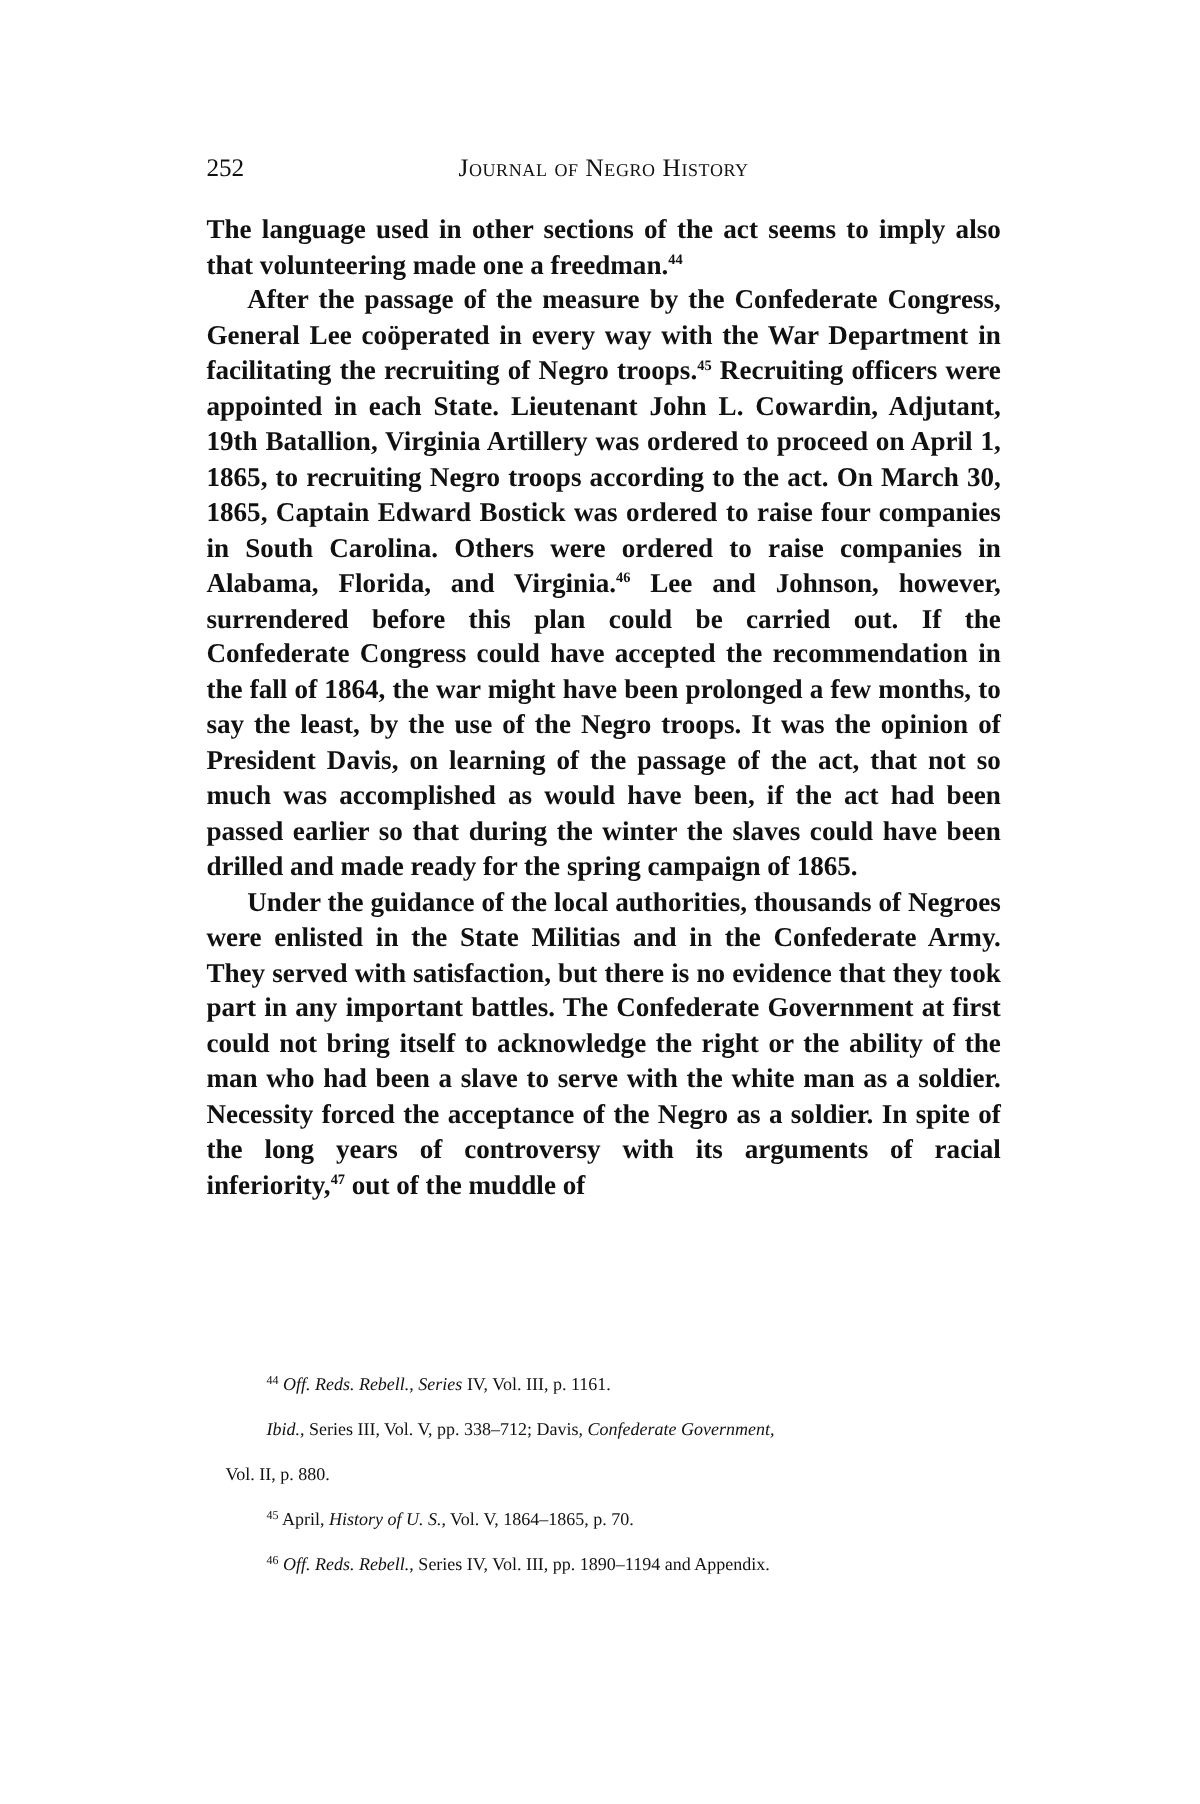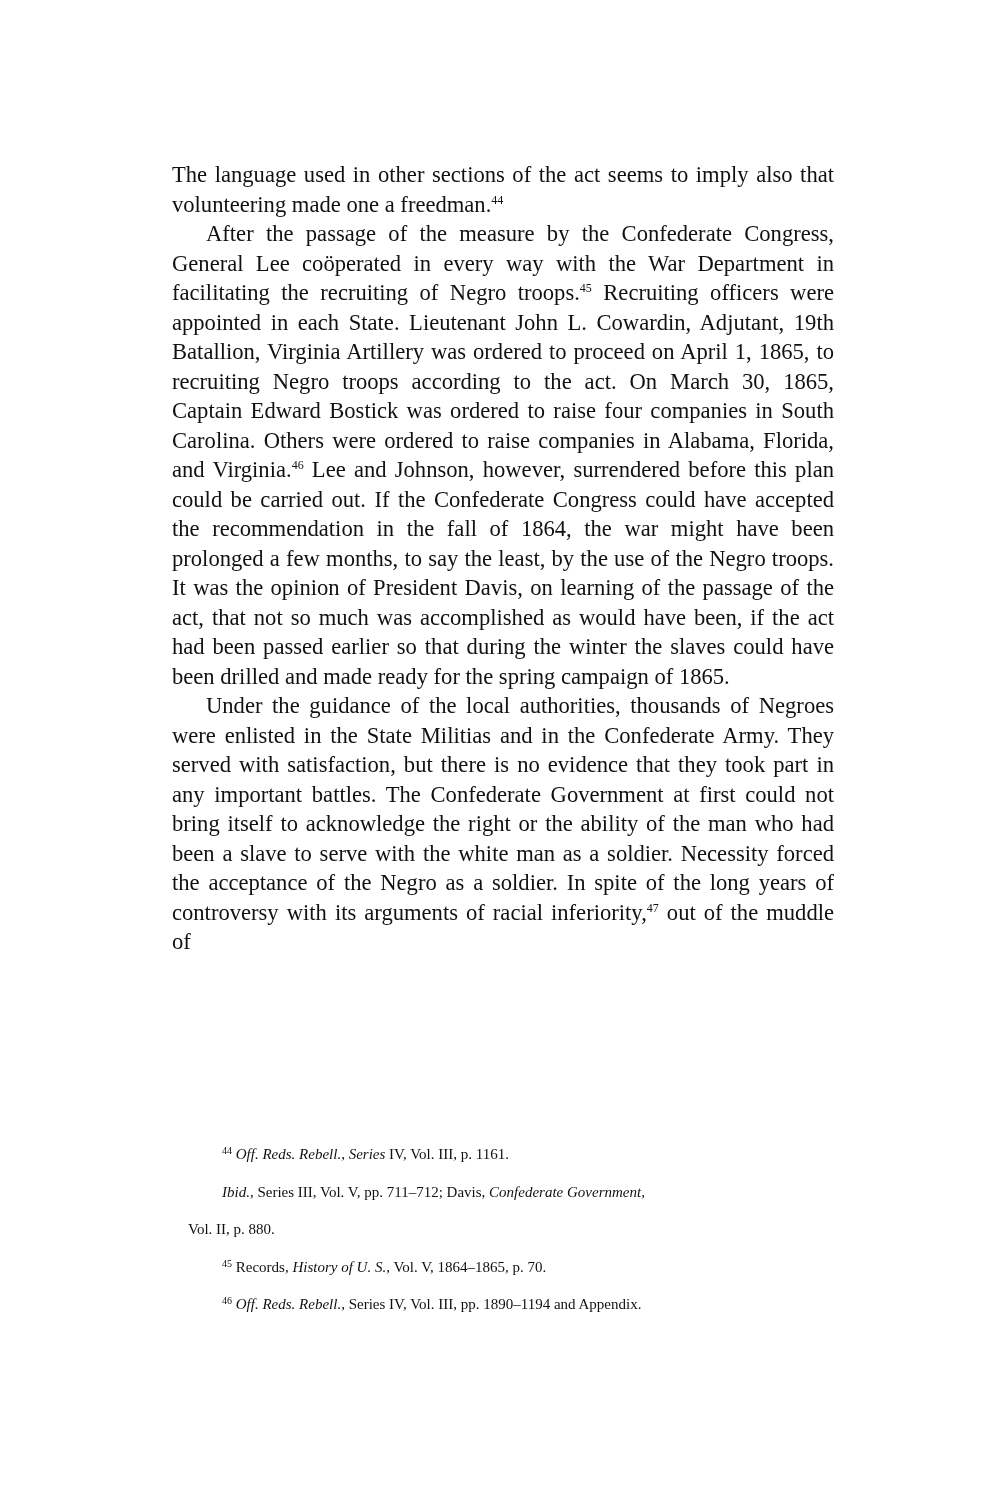--- a/index.html
+++ b/index.html
@@ -1,42 +1,46 @@
 <!DOCTYPE html>
 <html><head>
 <meta charset="utf-8">
 <style>
   html, body { margin: 0; padding: 0; background: #ffffff; }
   body { width: 1000px; height: 1503px; position: relative; overflow: hidden; }
   .page { position: absolute; left: 0; top: 0; width: 1000px; height: 1503px; color: #111; font-family: "Liberation Serif", "DejaVu Serif", serif; }
   .header { position: absolute; left: 172px; top: 128px; width: 662px; height: 30px; }
   .pagenum { position: absolute; left: 0; top: 0; font-size: 21px; }
   .running { position: absolute; left: 0; right: 0; top: 0; text-align: center; font-size: 21px; font-variant: small-caps; letter-spacing: 0.5px; }
-  .body { position: absolute; left: 172px; top: 160px; width: 662px; font-size: 22.6px; line-height: 29.5px; text-align: justify; }
+  .body { position: absolute; left: 172px; top: 176px; width: 662px; font-size: 22.6px; line-height: 29.5px; text-align: justify; font-weight: bold; }
   .body p { margin: 0; }
   .body p.indent { text-indent: 34px; }
   sup { font-size: 12px; vertical-align: 8px; line-height: 0; }
   .notes { position: absolute; left: 172px; top: 1128px; width: 662px; font-size: 15px; line-height: 21.5px; }
   .notes p { margin: 16px; }
   .notes .fn { text-indent: 34px; }
   .notes .fn.cont { text-indent: 0; }
   .notes i { font-style: italic; }
   .notes sup { font-size: 10px; vertical-align: 5px; }
 </style>
 </head>
 <body>
 
 <div class="page">
+  <div class="header">
+    <span class="pagenum">252</span>
+    <div class="running">Journal of Negro History</div>
+  </div>
 
   <div class="body">
     <p><span>The language used in other sections of the act seems to imply also that volunteering made one a freedman.</span><sup>44</sup></p>
     <p class="indent"><span>After the passage of the measure by the Confederate Congress, General Lee coöperated in every way with the War Department in facilitating the recruiting of Negro troops.</span><sup>45</sup><span> Recruiting officers were appointed in each State. Lieutenant John L. Cowardin, Adjutant, 19th Batallion, Virginia Artillery was ordered to proceed on April 1, 1865, to recruiting Negro troops according to the act. On March 30, 1865, Captain Edward Bostick was ordered to raise four companies in South Carolina. Others were ordered to raise companies in Alabama, Florida, and Virginia.</span><sup>46</sup><span> Lee and Johnson, however, surrendered before this plan could be carried out. If the Confederate Congress could have accepted the recommendation in the fall of 1864, the war might have been prolonged a few months, to say the least, by the use of the Negro troops. It was the opinion of President Davis, on learning of the passage of the act, that not so much was accomplished as would have been, if the act had been passed earlier so that during the winter the slaves could have been drilled and made ready for the spring campaign of 1865.</span></p>
     <p class="indent"><span>Under the guidance of the local authorities, thousands of Negroes were enlisted in the State Militias and in the Confederate Army. They served with satisfaction, but there is no evidence that they took part in any important battles. The Confederate Government at first could not bring itself to acknowledge the right or the ability of the man who had been a slave to serve with the white man as a soldier. Necessity forced the acceptance of the Negro as a soldier. In spite of the long years of controversy with its arguments of racial inferiority,</span><sup>47</sup><span> out of the muddle of</span></p>
   </div>
 
   <div class="notes">
     <p class="fn"><sup>44</sup> <i>Off. Reds. Rebell.</i><span>, </span><i>Series</i><span> IV, Vol. III, p. 1161.</span></p>
-    <p class="fn"><i>Ibid.</i><span>, Series III, Vol. V, pp. 711–712; Davis, </span><i>Confederate Government,</i></p>
+    <p class="fn"><i>Ibid.</i><span>, Series III, Vol. V, pp. 338–712; Davis, </span><i>Confederate Government,</i></p>
     <p class="fn cont">Vol. II, p. 880.</p>
-    <p class="fn"><sup>45</sup> <span>Records, </span><i>History of U. S.</i><span>, Vol. V, 1864–1865, p. 70.</span></p>
+    <p class="fn"><sup>45</sup> <span>April, </span><i>History of U. S.</i><span>, Vol. V, 1864–1865, p. 70.</span></p>
     <p class="fn"><sup>46</sup> <i>Off. Reds. Rebell.</i><span>, Series IV, Vol. III, pp. 1890–1194 and Appendix.</span></p>
   </div>
 </div>
 
 </body></html>

